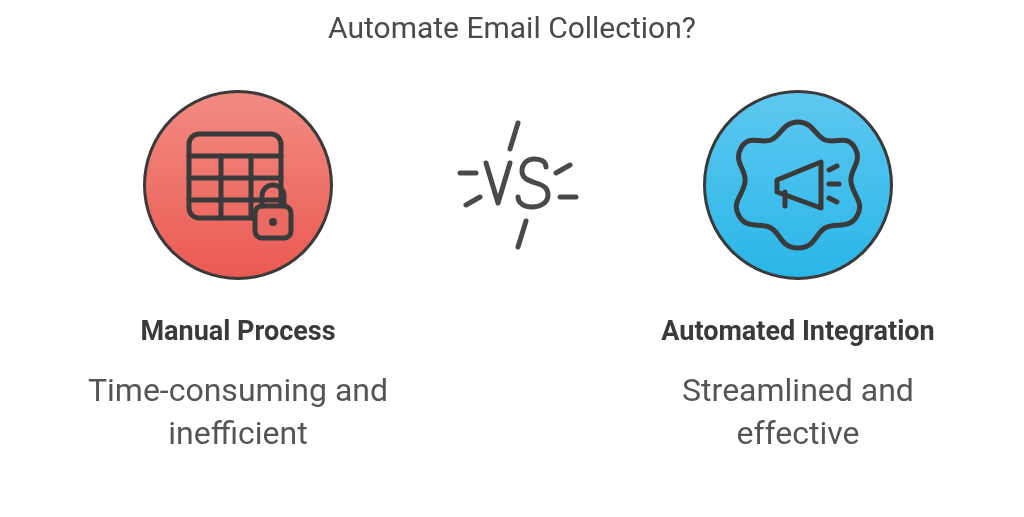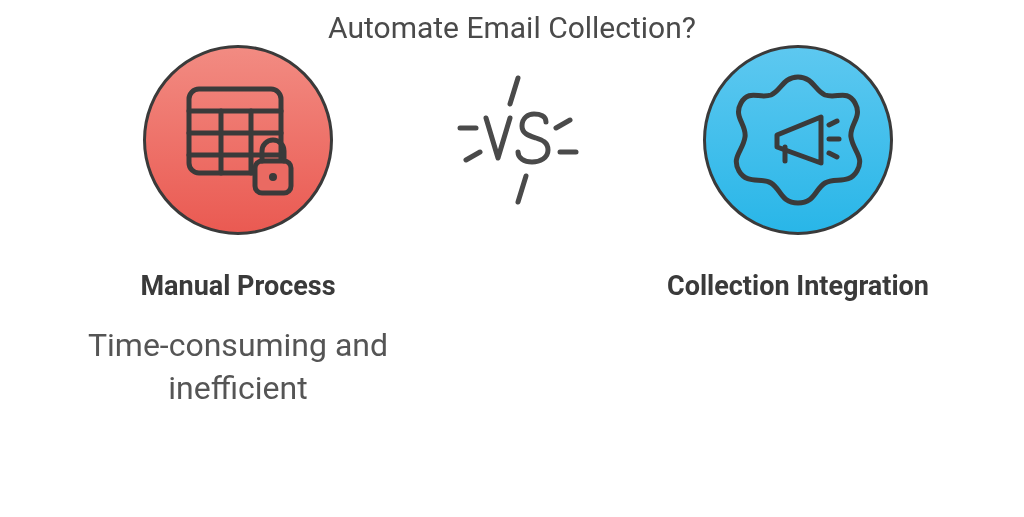--- a/index.html
+++ b/index.html
@@ -10,20 +10,21 @@
       background: #ffffff;
       display: flex;
       flex-direction: column;
       align-items: center;
       padding-top: 10px;
     }
     .title {
       font-size: 30px;
       color: #4a4a4a;
       font-weight: 400;
+      margin-bottom: 45px;
       text-align: center;
     }
     .comparison {
       display: flex;
       align-items: flex-start;
       justify-content: center;
       width: 100%;
       gap: 0;
       padding-left: 12px;
     }
@@ -151,16 +152,17 @@
           <path d="M 54 82 L 54 70 L 98 52 L 98 98 L 54 82 Z"></path>
 
           <line x1="62" y1="82" x2="62" y2="96"></line>
 
           <line x1="106" y1="60" x2="114" y2="56"></line>
           <line x1="106" y1="74" x2="116" y2="74"></line>
           <line x1="106" y1="88" x2="114" y2="92"></line>
         </g>
       </svg>
     </div>
-    <div class="option-title">Collection Integration</div>
+    <div class="option-title">Automated Integration</div>
+    <div class="option-desc">Streamlined and effective</div>
   </div>
 
 </div>
 
 </body></html>

